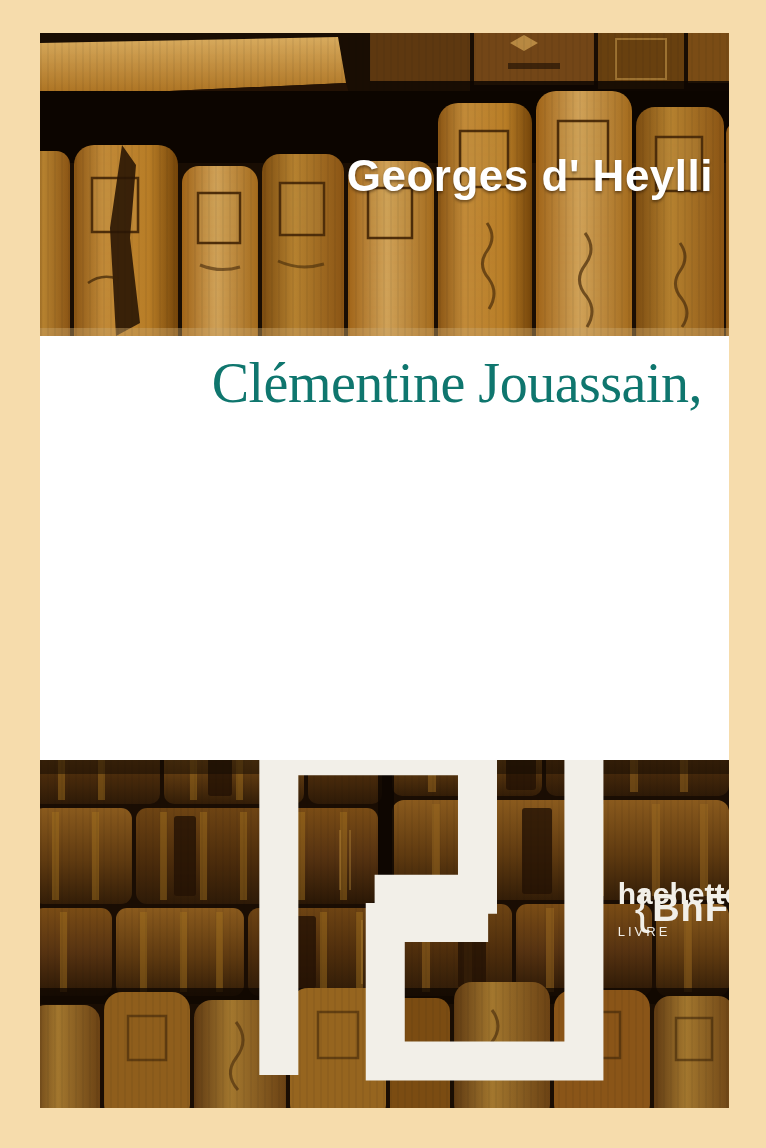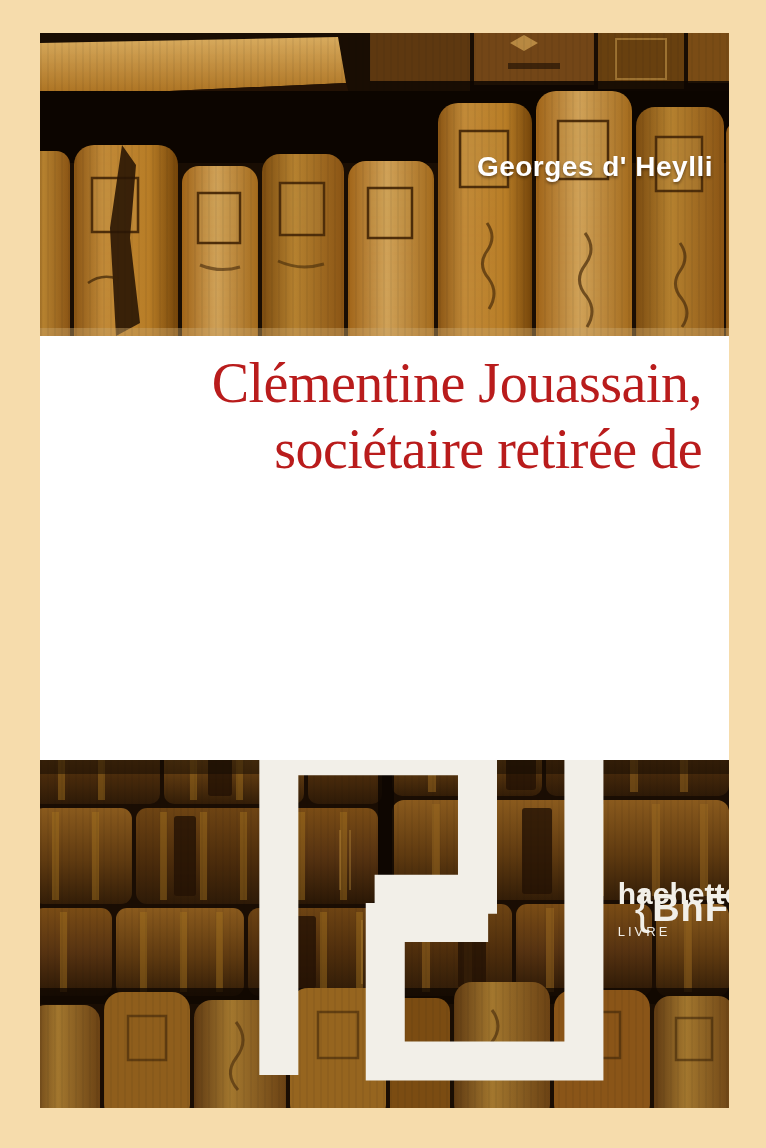--- a/index.html
+++ b/index.html
@@ -20,34 +20,34 @@
   .grain{
     position:absolute;inset:0;pointer-events:none;opacity:.18;
     background:
       repeating-linear-gradient(90deg, rgba(0,0,0,.25) 0 2px, transparent 2px 7px),
       repeating-linear-gradient(0deg, rgba(255,200,120,.12) 0 3px, transparent 3px 9px);
     mix-blend-mode:multiply;
   }
   
   .author{
     position:absolute;top:118px;right:16px;
-    color:#ffffff;font-weight:bold;font-size:28px;letter-spacing:.5px;
+    color:#ffffff;font-weight:bold;font-size:44px;letter-spacing:.5px;
     font-family:"Liberation Sans",sans-serif;
     text-shadow:0 2px 3px rgba(20,8,0,.45);
     white-space:nowrap;
   }
   
   .band{
     height:424px;background:#ffffff;
     box-sizing:border-box;padding:14px 27px 0 20px;
     text-align:right;
   }
   .title{
     font-family:"Liberation Serif",serif;
-    font-size:56px;line-height:66px;color:#b91c1c;
+    font-size:56px;line-height:66px;color:#0f766e;
     letter-spacing:-0.5px;
   }
   .title .line{display:block;}
   
   .logos{
     position:absolute;left:214px;bottom:22px;
     display:flex;align-items:center;gap:26px;
     color:#f2efe8;
   }
   .hachette{display:flex;align-items:center;gap:9px;}
@@ -145,21 +145,20 @@
 
         <rect x="0" y="295" width="689" height="8" fill="#caa469" opacity="0.45"></rect>
       </svg>
       <div class="grain"></div>
       <div class="author">Georges d' Heylli</div>
     </div>
 
     <div class="band">
       <div class="title">
         <span class="line">Clémentine Jouassain,</span>
-        <span class="line">sociétaire retirée de</span>
       </div>
     </div>
 
     <div class="photo photo-bottom">
       <svg viewBox="0 0 689 348" preserveAspectRatio="none">
         <defs>
           <linearGradient id="bA" x1="0" y1="0" x2="0" y2="1">
             <stop offset="0" stop-color="#6e4413"></stop>
               <stop offset="0.5" stop-color="#4f2e0c"></stop>
             <stop offset="1" stop-color="#2e1a07"></stop>

